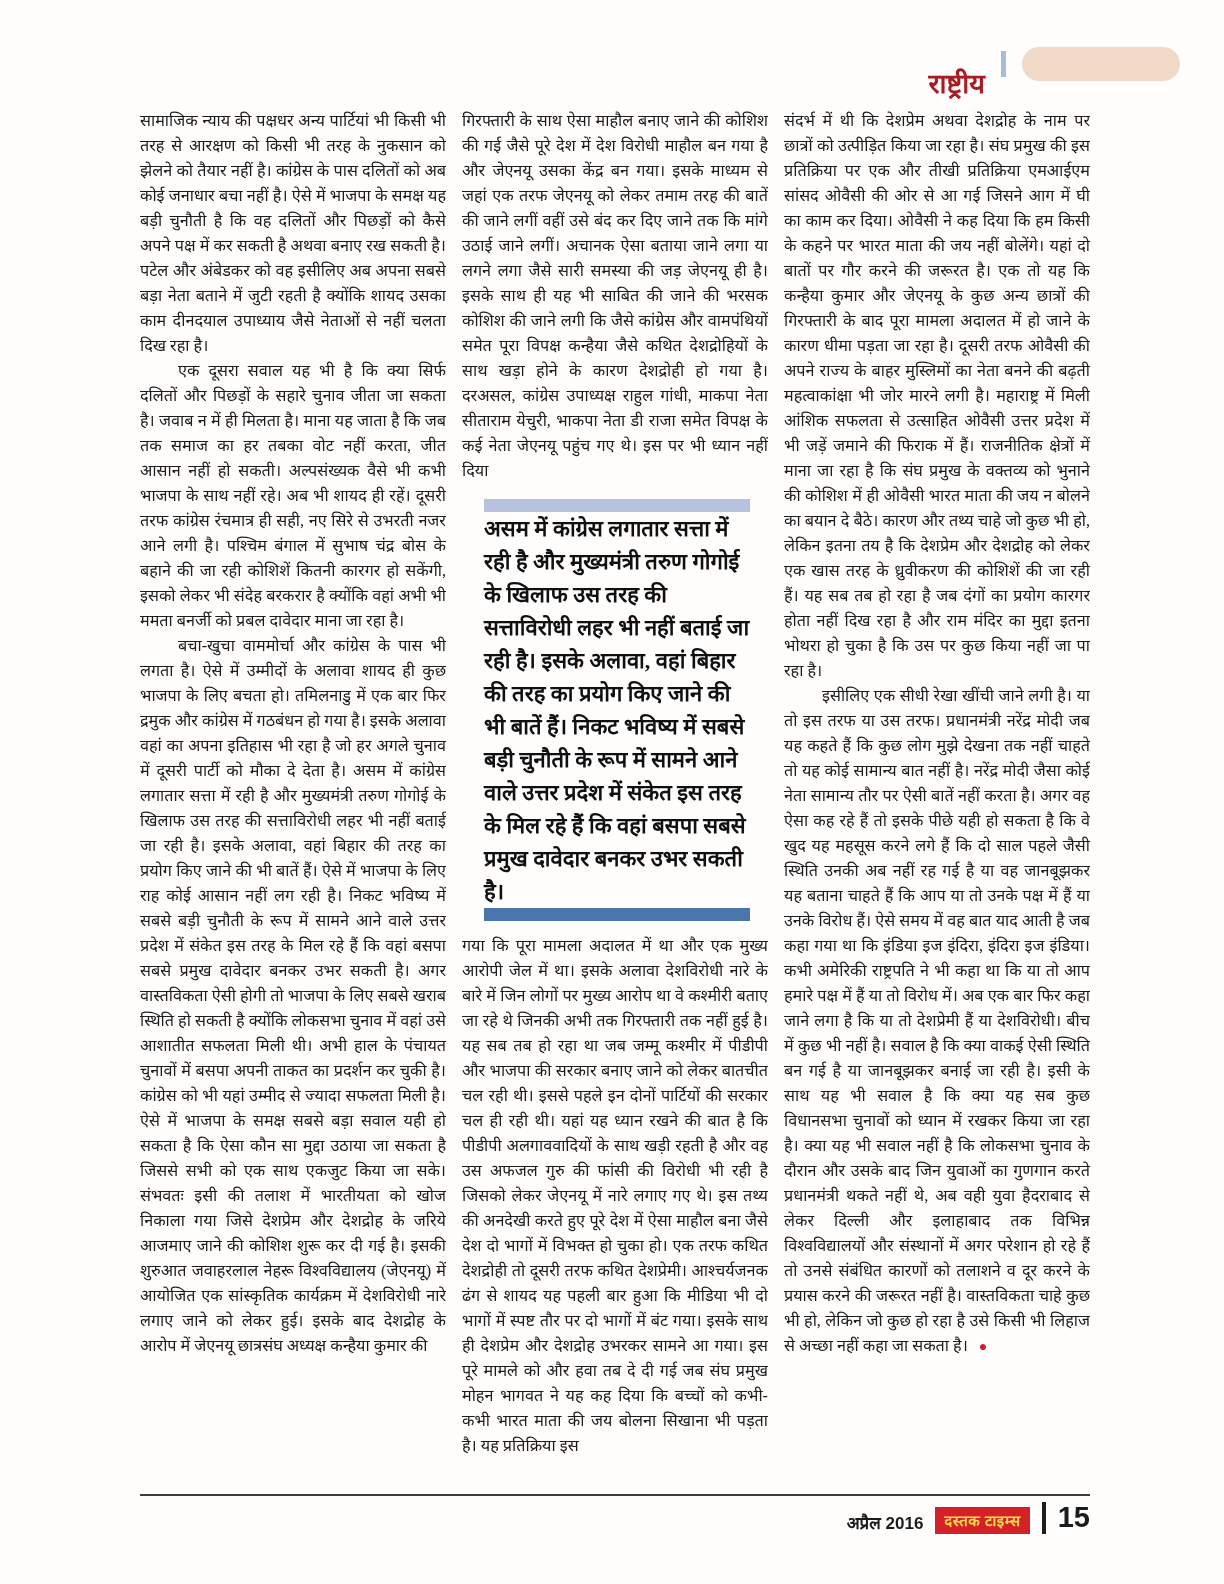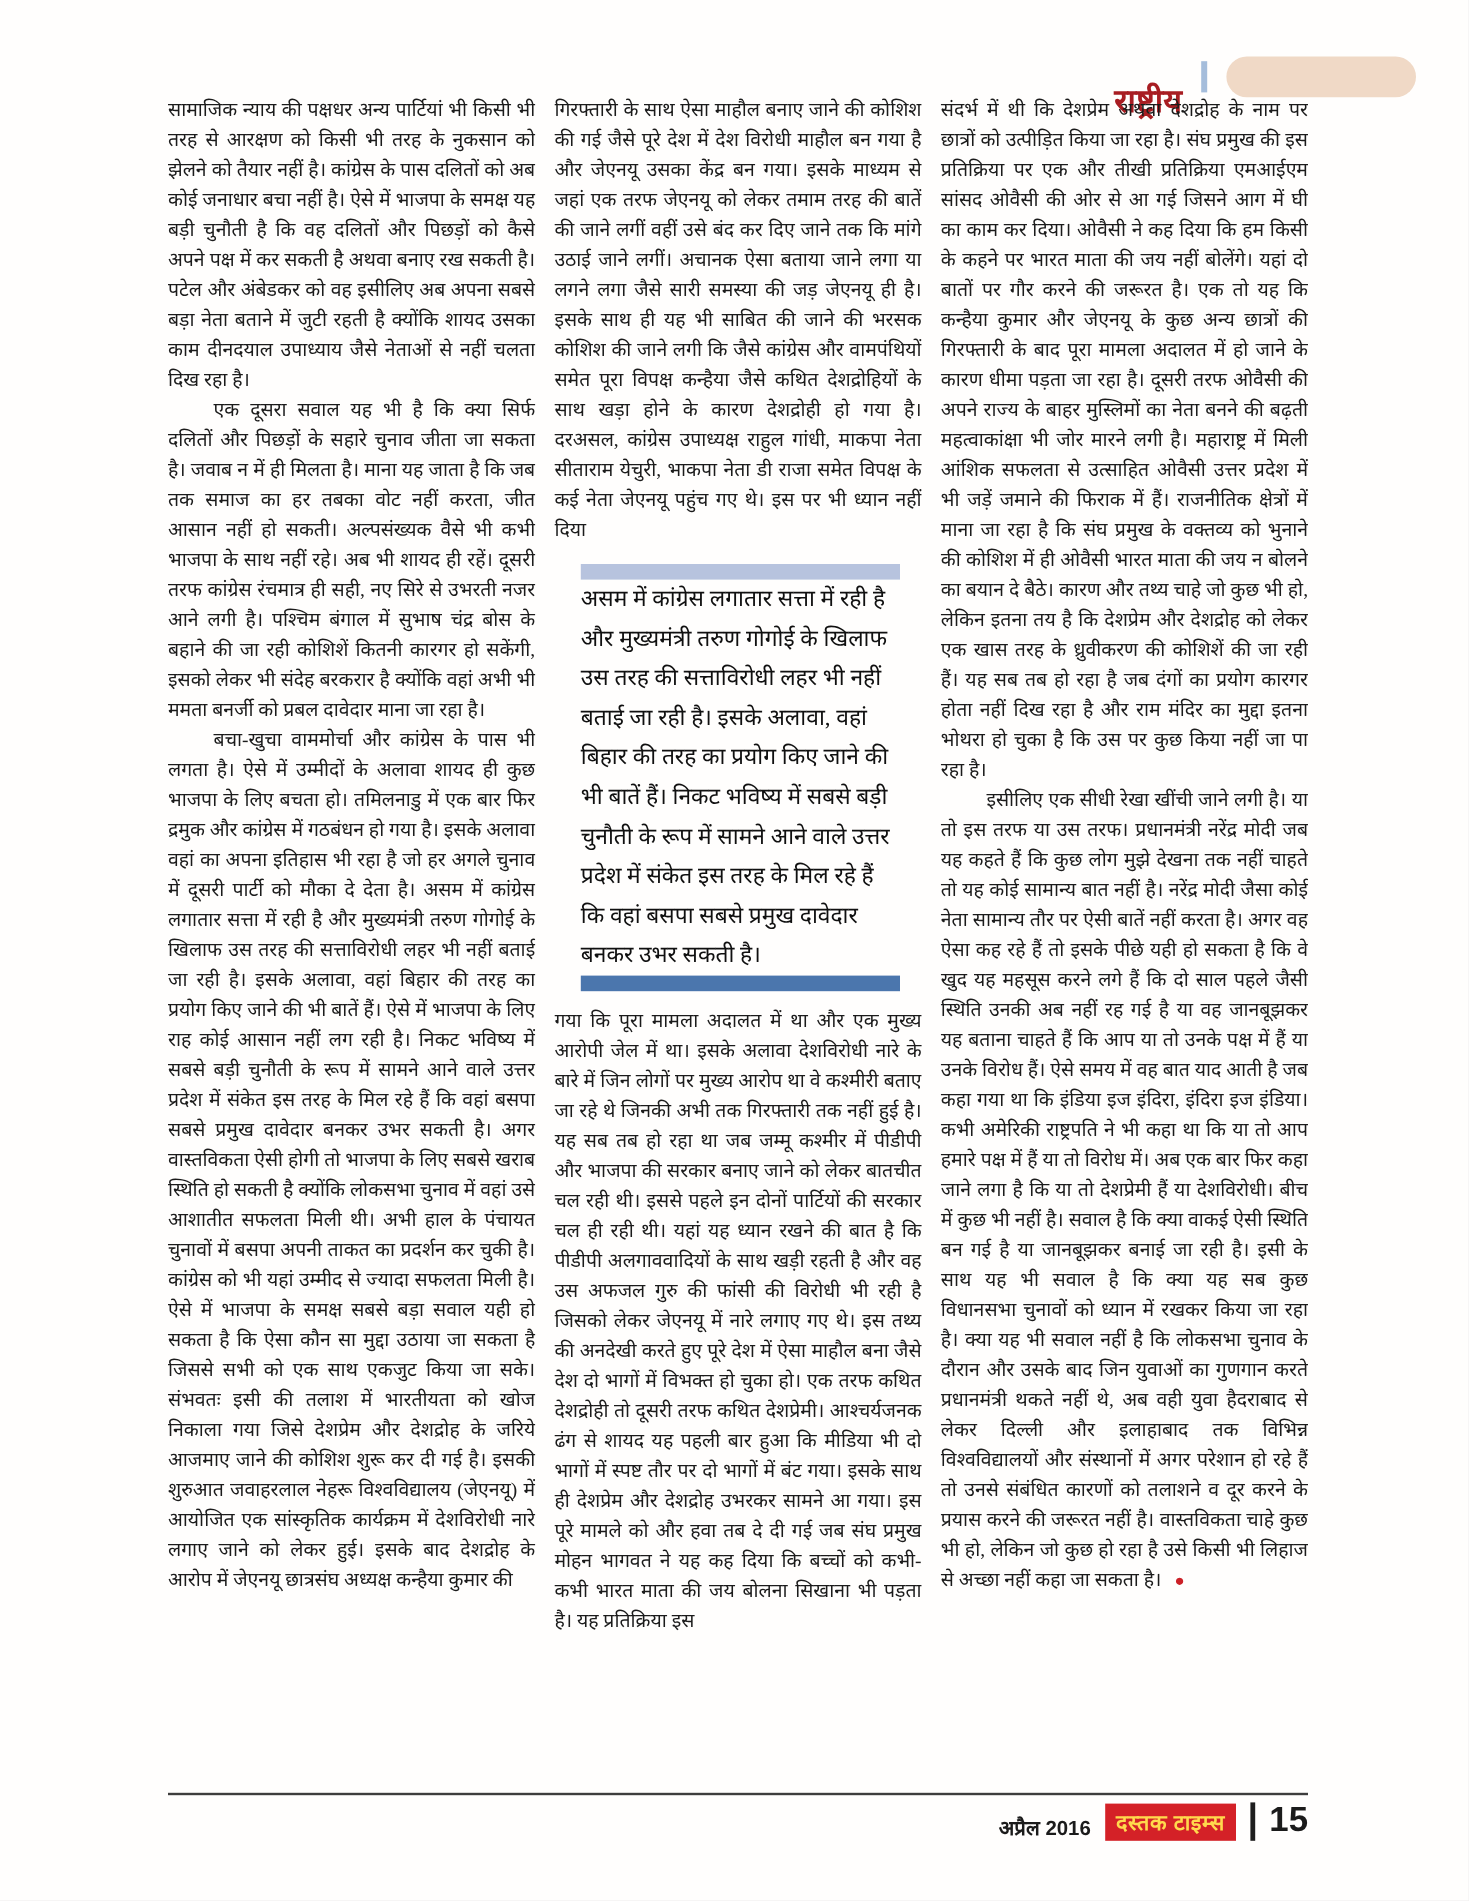--- a/index.html
+++ b/index.html
@@ -8,37 +8,37 @@
     background:#fffefd; overflow:hidden;
     font-family:"Liberation Serif","DejaVu Serif",serif; color:#1b1b1b;
   }
   
   .header { position:absolute; top:44px; left:0; right:44px; height:40px;
     display:flex; justify-content:flex-end; align-items:center; gap:16px; }
   .section-label { font-size:27px; font-weight:bold; line-height:1;margin-top:40px; }
   .header-divider { width:5px; height:26px; }
   .header-pill { width:158px; height:34px; border-radius:17px; }
   
-  .columns { position:absolute; top:80px; left:140px; width:950px; height:1392px;
+  .columns { position:absolute; top:109px; left:140px; width:950px; height:1392px;
     display:flex; gap:16px; }
   .col { width:306px; height:100%; overflow:hidden; text-align:justify;
     font-size:16.2px; line-height:25px; }
   .col p { margin:0; }
   .plist p + p { text-indent:38px; }
   
   .pullquote { margin:15px 18px 13px 22px; }
   .pq-bar { height:13px; }
-  .pq-text { font-size:19px; line-height:33px; font-weight:normal; text-align:left;
+  .pq-text { font-size:22px; line-height:33px; font-weight:bold; text-align:left;
     margin:19px 0 22px 2px; color:#101010; }
   
   .footer { position:absolute; left:140px; width:950px; top:1494px; }
   .footer-rule { height:2px; background:#3d3d3d; margin-bottom:5px; }
   .footer-row { display:flex; justify-content:flex-end; align-items:flex-end; gap:12px; }
   .footer-date { font-size:17px; font-weight:bold; font-family:"Liberation Sans","DejaVu Sans",sans-serif; }
-  .footer-logo { font-size:18px; font-weight:bold; padding:3px 9px 4px;
+  .footer-logo { font-size:15px; font-weight:bold; padding:3px 9px 4px;
     font-family:"Liberation Sans","DejaVu Sans",sans-serif; letter-spacing:0.5px; }
   .footer-sep { width:4px; height:32px; background:#1e1e1e; }
   .footer-page { font-size:29px; font-weight:bold; font-family:"Liberation Sans","DejaVu Sans",sans-serif; }
   .end-dot { font-size:14px; letter-spacing:2px; }
 </style>
 </head>
 <body>
 
 <div class="page">
 

